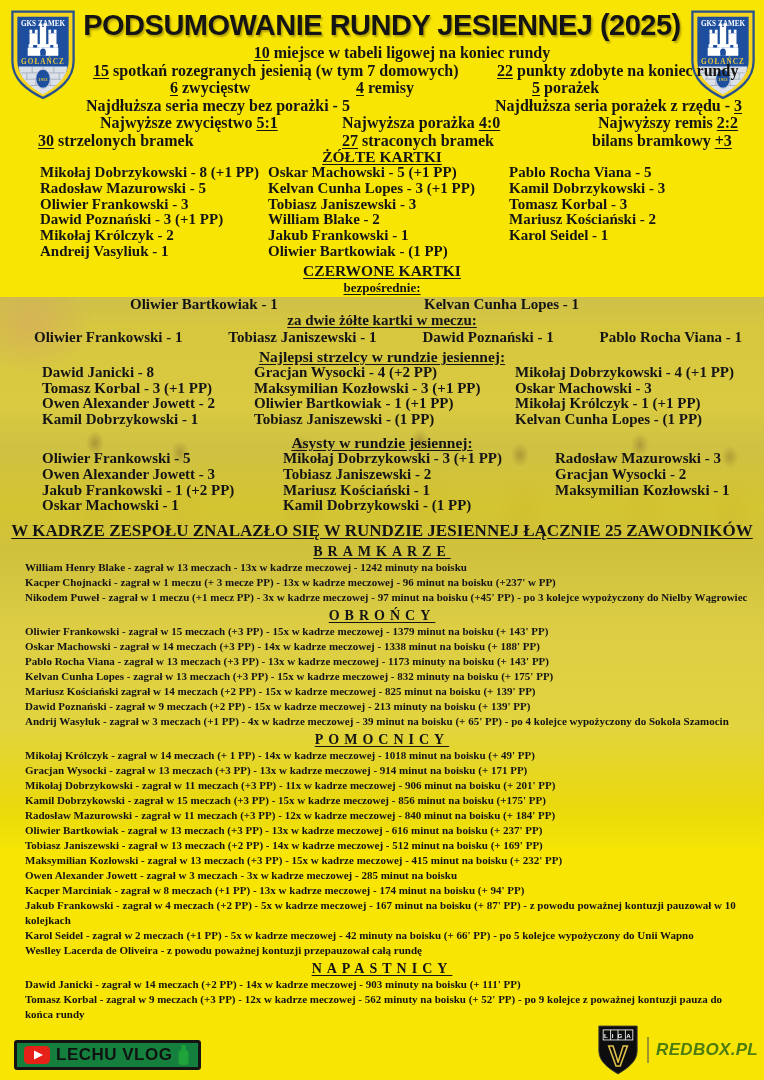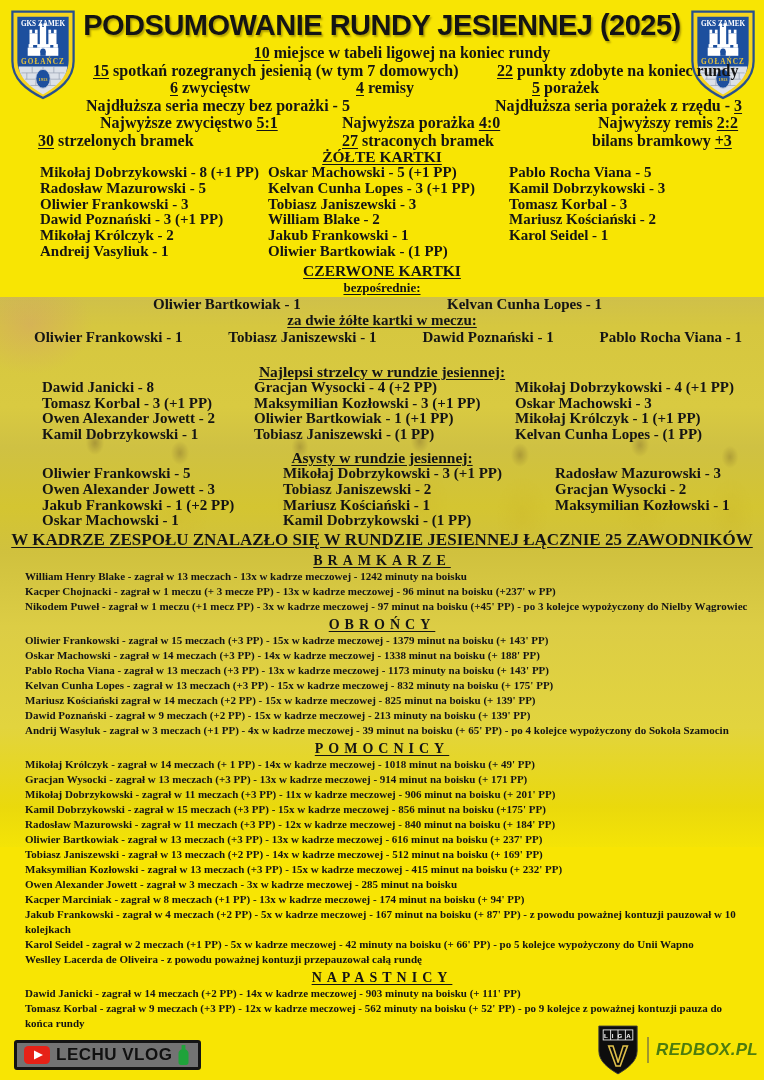--- a/index.html
+++ b/index.html
@@ -48,34 +48,34 @@
   .u{text-decoration:underline; text-underline-offset:2px;}
   .ctr{width:100%; text-align:center;}
 
   .sec-t{text-align:center; font-size:15.5px; line-height:17px; text-decoration:underline; text-underline-offset:2px;}
   .cols{display:flex; font-size:15px; line-height:15.8px; white-space:nowrap;}
   .cols > div{flex:0 0 auto;}
   .yc{padding-left:40px;} .yc .col1{width:228px;} .yc .col2{width:241px;}
   .sc{padding-left:42px;} .sc .col1{width:212px;} .sc .col2{width:261px;}
   .as{padding-left:42px;} .as .col1{width:241px;} .as .col2{width:272px;}
 
-  .rc-row1{position:relative; height:16px; font-size:15px; white-space:nowrap;margin-left:23px;}
+  .rc-row1{position:relative; height:16px; font-size:15px; white-space:nowrap;}
   .rc-row1 .a{position:absolute; left:130px;} .rc-row1 .b{position:absolute; left:424px;}
   .rc-row2{display:flex; justify-content:space-between; padding:0 22px 0 34px; font-size:15px; line-height:16px; white-space:nowrap;}
 
-  .squad-title{text-align:center; font-size:17px; line-height:21px; text-decoration:underline; text-underline-offset:2px;}
+  .squad-title{margin-top:6px; text-align:center; font-size:17px; line-height:21px; text-decoration:underline; text-underline-offset:2px;}
   .group-title{margin-top:2px; text-align:center; font-size:14px; line-height:17px; letter-spacing:5px; text-decoration:underline; text-underline-offset:2px;}
   .squad-list{padding:0 12px 0 25px; font-size:11px; line-height:15px;}
 
-  .mt1{margin-top:1px}.mt2{margin-top:2px}.mt3{margin-top:18px}.mt6{margin-top:6px}
+  .mt1{margin-top:1px}.mt2{margin-top:2px}.mt3{margin-top:3px}.mt6{margin-top:6px}
 
   .lechu-badge{
     position:absolute; z-index:2; left:14px; bottom:10px;
     display:flex; align-items:center; gap:6px; padding:2px 9px 2px 7px;
-    background:#737373; border:3px solid #141414; border-radius:3px;
+    background:#15803d; border:3px solid #141414; border-radius:3px;
   }
   .lechu-text{font-family:"Liberation Sans", sans-serif; font-weight:900; font-size:17px; letter-spacing:.5px; color:#111;}
   .redbox{position:absolute; z-index:2; right:6px; bottom:4px; display:flex; align-items:center; gap:7px;}
   .redbox-sep{width:2px; height:26px; background:#555; opacity:.55;}
   .redbox-text{font-family:"Liberation Sans", sans-serif; font-weight:800; font-style:italic; font-size:17px; color:#4d7c0f; letter-spacing:.3px;}
 </style>
 </head>
 <body>
 
 <div id="poster">

